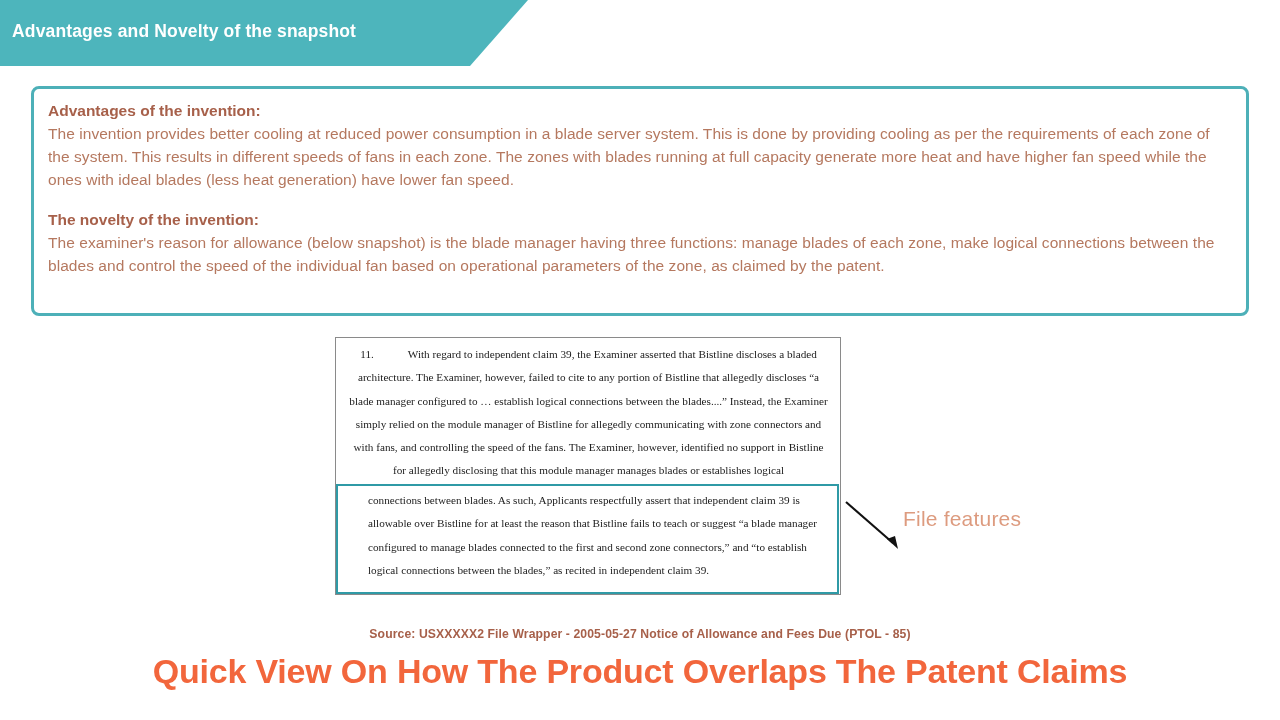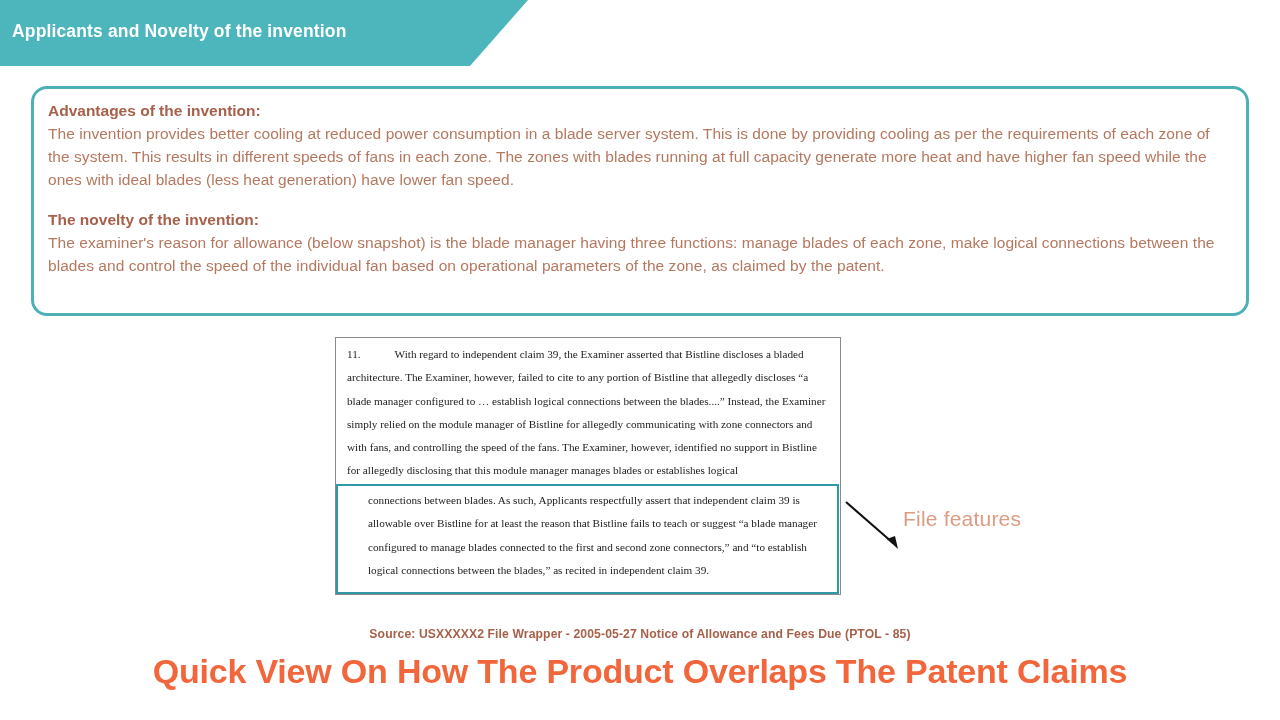--- a/index.html
+++ b/index.html
@@ -38,21 +38,21 @@
   }
 
   
   #content-card {
     position: absolute;
     left: 31px;
     top: 86px;
     width: 1218px;
     height: 230px;
     border: 3px solid #4db0b8;
-    border-radius: 16px;
+    border-radius: 8px;
     box-sizing: border-box;
     background: #ffffff;
   }
   .card-inner {
     padding: 11px 14px 0 14px;
   }
   .sec-heading {
     font-size: 15.5px;
     font-weight: bold;
     color: #a7604a;
@@ -79,21 +79,21 @@
     border: 1px solid #8a8a8a;
     background: #ffffff;
     overflow: hidden;
   }
   .doc-text {
     font-family: "Liberation Serif", serif;
     font-size: 11.2px;
     color: #1b1b1b;
     line-height: 23.3px;
     padding: 5px 10px 0 11px;
-    text-align: left;
+    text-align: center;
   }
   .doc-indent { display: inline-block; width: 34px; }
   #doc-highlight {
     position: absolute;
     left: 336px;
     top: 484px;
     width: 503px;
     height: 110px;
     box-sizing: border-box;
     border: 2px solid #2f9aa6;
@@ -149,21 +149,21 @@
     font-size: 34px;
     font-weight: bold;
     color: #f2663c;
     letter-spacing: -0.2px;
   }
 </style>
 </head>
 <body>
 
 <div id="header-banner"></div>
-<div id="header-title">Applicants and Novelty of the invention</div>
+<div id="header-title">Advantages and Novelty of the snapshot</div>
 
 <div id="content-card">
   <div class="card-inner">
     <div class="sec-heading">Advantages of the invention:</div>
     <div class="sec-body">The invention provides better cooling at reduced power consumption in a blade server system. This is done by providing cooling as per the requirements of each zone of the system. This results in different speeds of fans in each zone. The zones with blades running at full capacity generate more heat and have higher fan speed while the ones with ideal blades (less heat generation) have lower fan speed.</div>
     <div class="sec-gap"></div>
     <div class="sec-heading">The novelty of the invention:</div>
     <div class="sec-body">The examiner's reason for allowance (below snapshot) is the blade manager having three functions: manage blades of each zone, make logical connections between the blades and control the speed of the individual fan based on operational parameters of the zone, as claimed  by the patent.</div>
   </div>
 </div>

